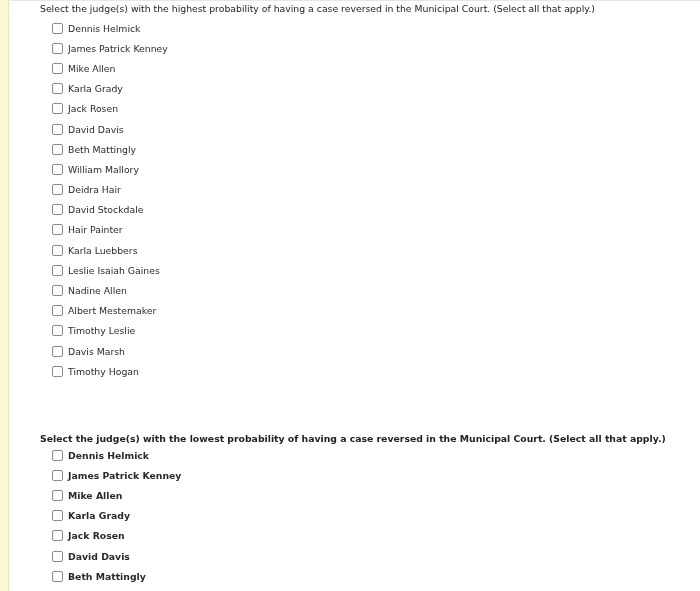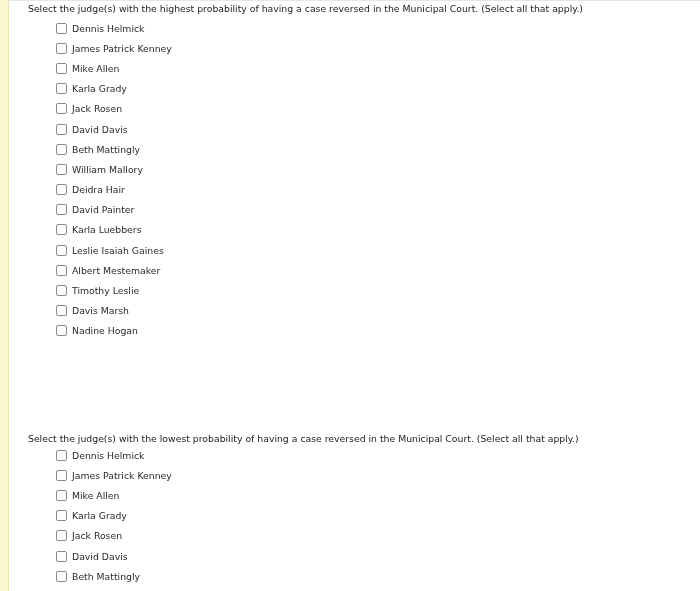--- a/index.html
+++ b/index.html
@@ -11,29 +11,29 @@
     position: relative;
   }
   .left-bar {
     position: absolute; left: 0; top: 0; bottom: 0; width: 8px;
     background: #fdf7d0; border-right: 1px solid #ece3b0;
   }
   .top-line {
     position: absolute; left: 8px; right: 0; top: 0; height: 1px; background: #e6e6e6;
   }
   .question {
-    position: absolute; left: 28px; text-align: center;
+    position: absolute; left: 40px; text-align: center;
   }
   .q1 { top: 3px; }
-  .q2 { top: 433px; }
+  .q2 { top: 433px; font-weight: bold; }
   .prompt {
     font-size: 9.3px; line-height: 12px; height: 12px; white-space: nowrap;
     color: #222; margin: 0 0 0 0;
   }
-  .options { list-style: none; margin: 16px; padding: 0; }
+  .options { list-style: none; margin: 0; padding: 0; }
   .option {
     display: flex; align-items: center; height: 20.2px;
     padding-left: 12px;
     font-size: 9.3px; color: #2a2a2a; cursor: pointer;
   }
   .checkbox {
     width: 9px; height: 9px; border: 1px solid #8a8a8a; border-radius: 2px;
     background: #fff; margin-right: 5px; flex: 0 0 auto;
   }
   .q1 .options { margin-top: 3px; }
@@ -79,45 +79,53 @@
       <li class="option">
         <span class="checkbox"></span>
         <span>William Mallory</span>
       </li>
       <li class="option">
         <span class="checkbox"></span>
         <span>Deidra Hair</span>
       </li>
       <li class="option">
         <span class="checkbox"></span>
-        <span>David Painter</span>
+        <span>David Stockdale</span>
+      </li>
+      <li class="option">
+        <span class="checkbox"></span>
+        <span>Hair Painter</span>
       </li>
       <li class="option">
         <span class="checkbox"></span>
         <span>Karla Luebbers</span>
       </li>
       <li class="option">
         <span class="checkbox"></span>
         <span>Leslie Isaiah Gaines</span>
+      </li>
+      <li class="option">
+        <span class="checkbox"></span>
+        <span>Nadine Allen</span>
       </li>
       <li class="option">
         <span class="checkbox"></span>
         <span>Albert Mestemaker</span>
       </li>
       <li class="option">
         <span class="checkbox"></span>
         <span>Timothy Leslie</span>
       </li>
       <li class="option">
         <span class="checkbox"></span>
         <span>Davis Marsh</span>
       </li>
       <li class="option">
         <span class="checkbox"></span>
-        <span>Nadine Hogan</span>
+        <span>Timothy Hogan</span>
       </li>
     </ul>
 </div>
 
 <div class="question q2">
   <div class="prompt">Select the judge(s) with the lowest probability of having a case reversed in the Municipal Court. (Select all that apply.)</div>
   <ul class="options" id="opts1">
       <li class="option">
         <span class="checkbox"></span>
         <span>Dennis Helmick</span>

